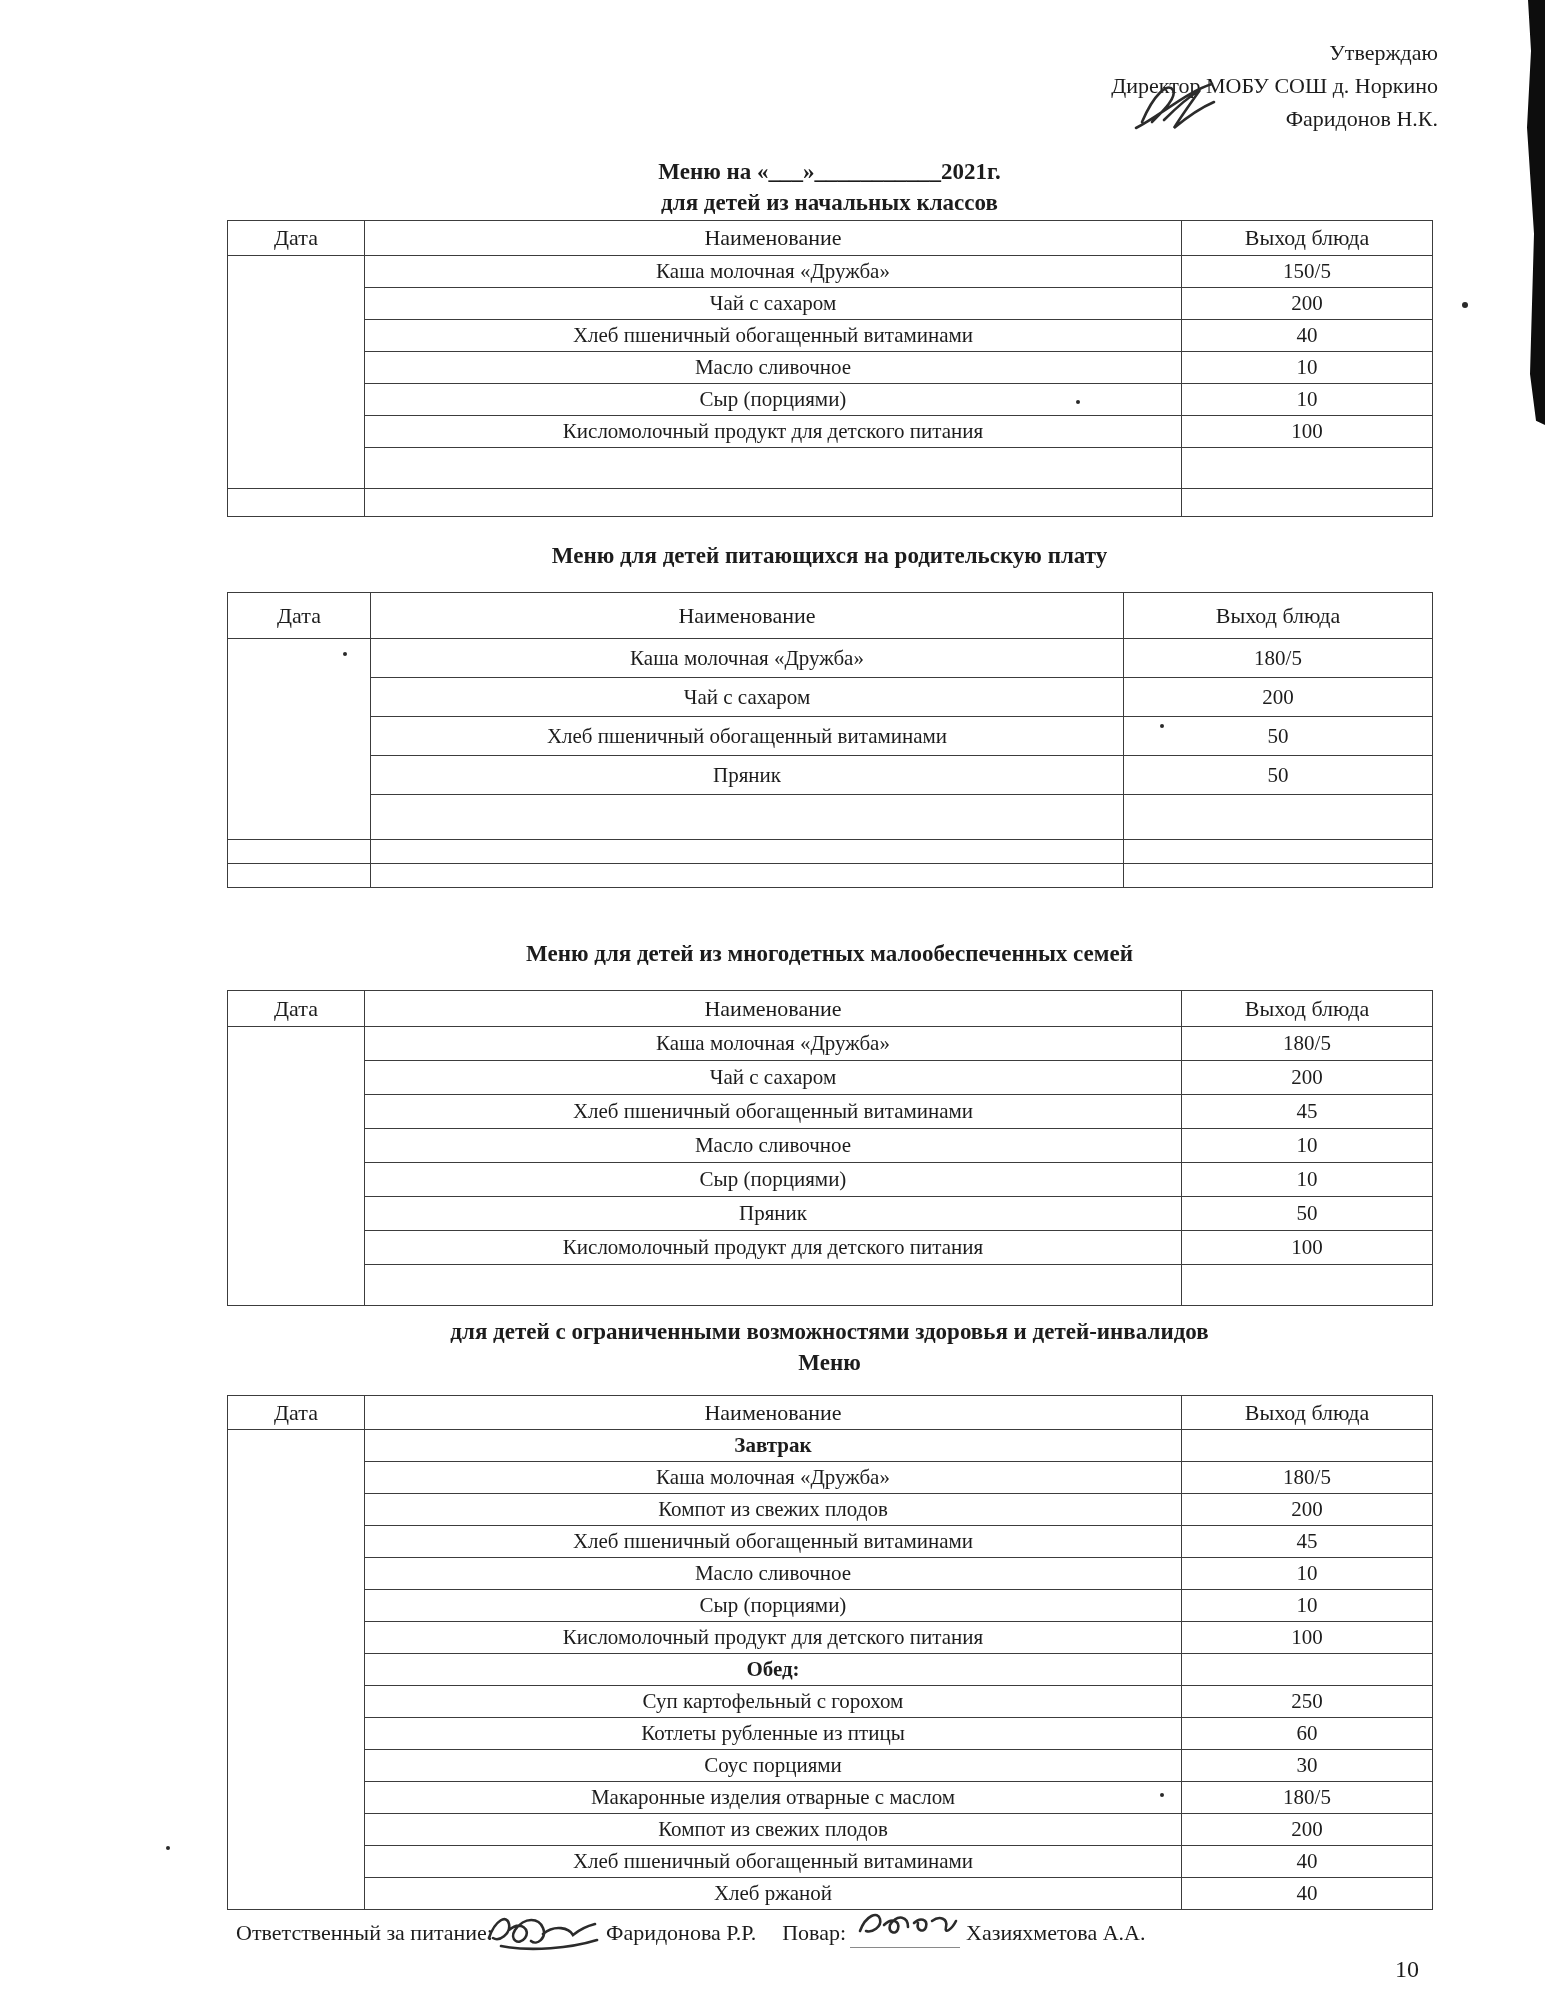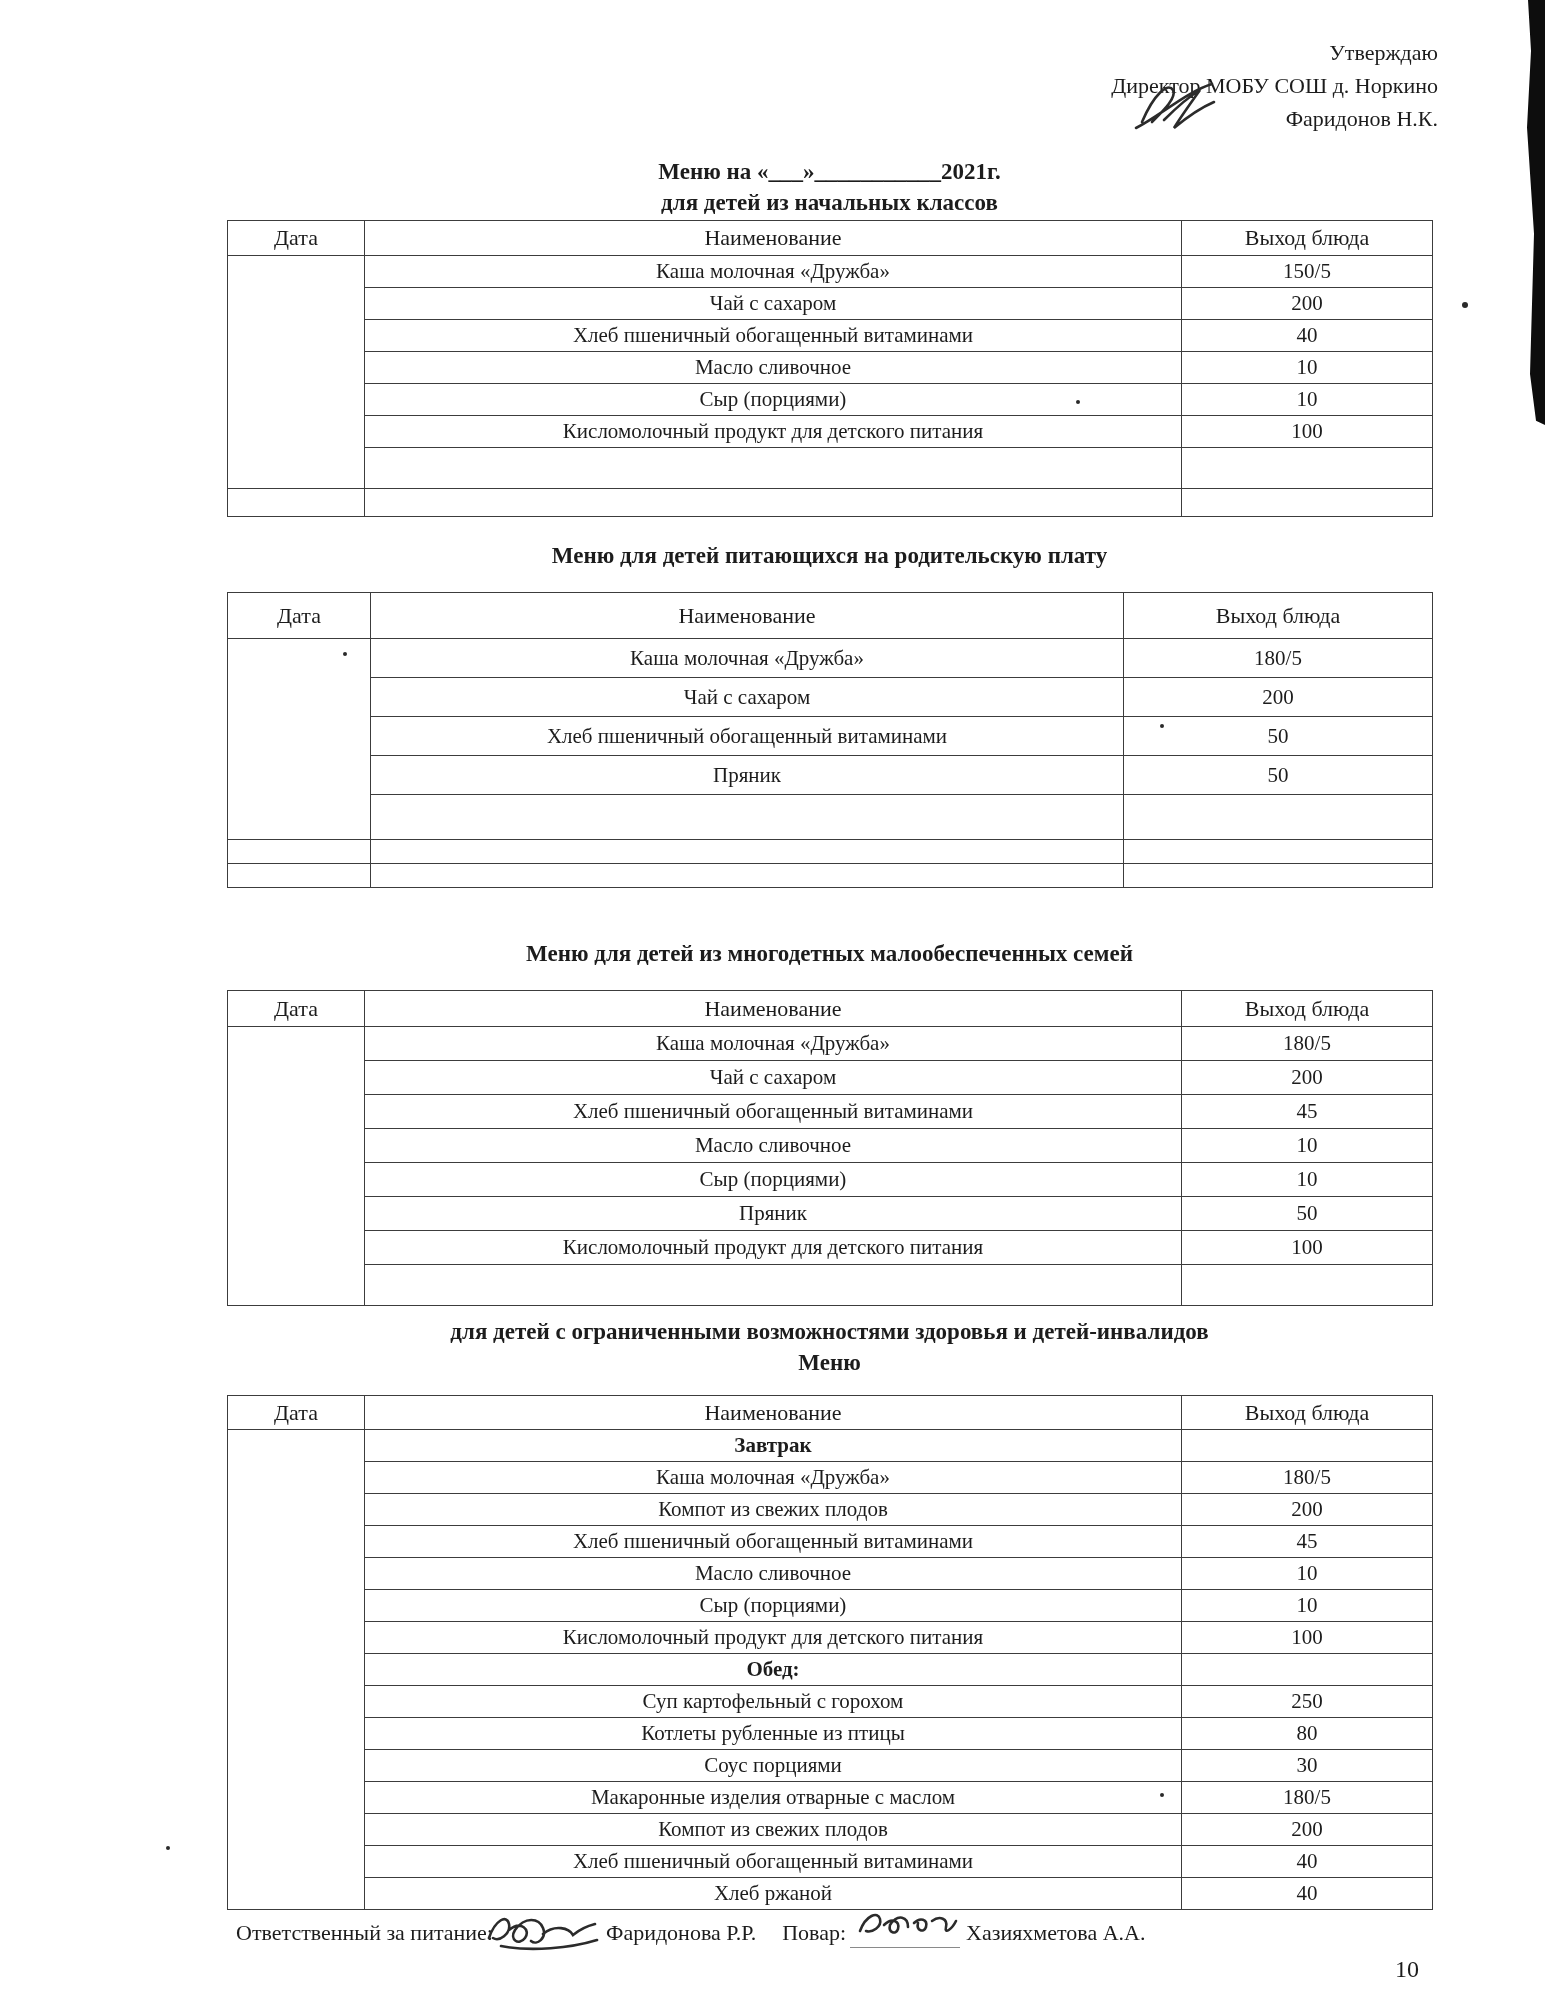--- a/index.html
+++ b/index.html
@@ -324,21 +324,21 @@
           <tr>
             <td class="bold">Обед:</td>
             <td></td>
           </tr>
           <tr>
             <td class="">Суп картофельный с горохом</td>
             <td>250</td>
           </tr>
           <tr>
             <td class="">Котлеты рубленные из птицы</td>
-            <td>80</td>
+            <td>60</td>
           </tr>
           <tr>
             <td class="">Соус порциями</td>
             <td>30</td>
           </tr>
           <tr>
             <td class="">Макаронные изделия отварные с маслом</td>
             <td>180/5</td>
           </tr>
           <tr>

